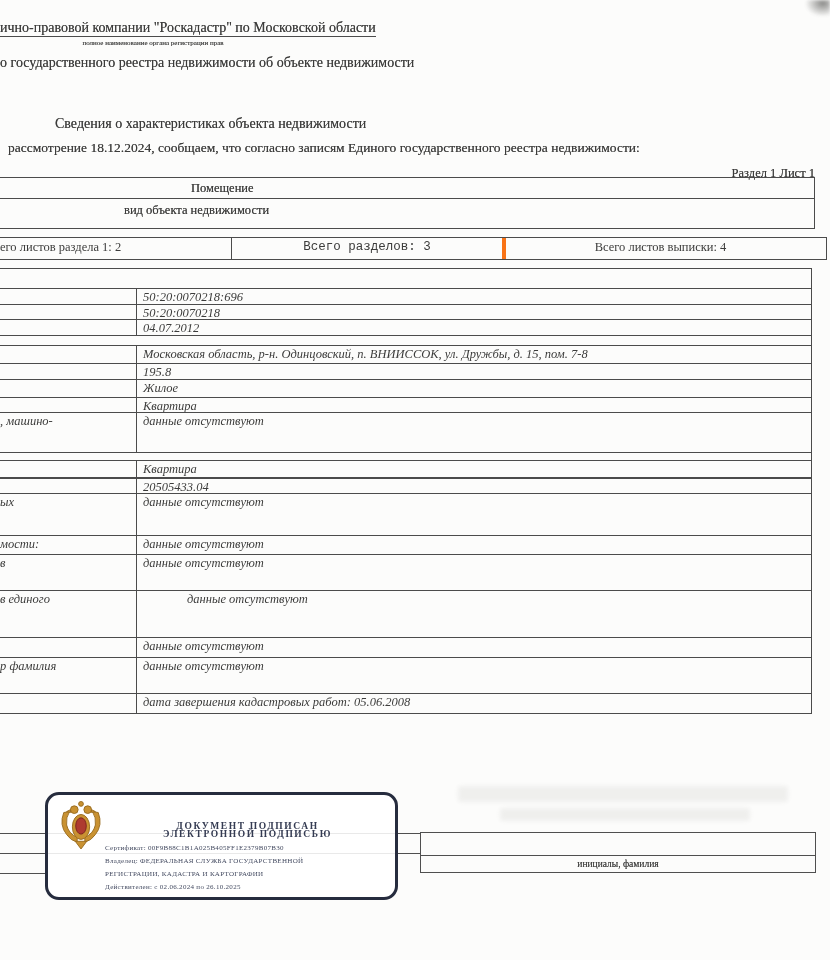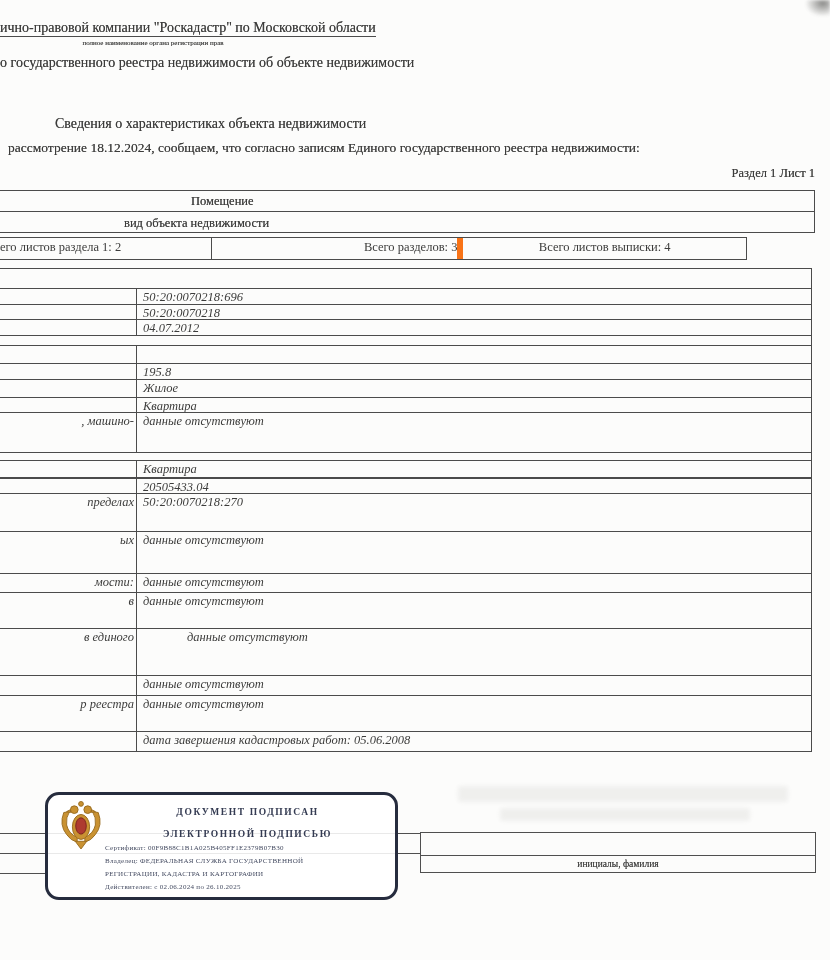--- a/index.html
+++ b/index.html
@@ -10,42 +10,42 @@
   .txt{position:absolute;white-space:nowrap;text-shadow:0 0 .5px rgba(60,60,59,.75);}
   .org-line{left:0;top:20px;font-size:14px;}
   .org-line span{border-bottom:1px solid #4b4b4b;padding-bottom:1px;}
   .org-caption{left:48px;top:39px;width:210px;font-size:7px;text-align:center;color:#4a4a49;}
   .registry-line{left:0;top:55px;font-size:14px;}
   .section-title{left:55px;top:116px;font-size:14px;}
   .request-line{left:8px;top:140px;font-size:13.5px;}
   .section-sheet{right:15px;top:166px;font-size:12.5px;}
 
   
-  .type-table{position:absolute;left:0;top:190px;width:815px;height:43px;
+  .type-table{position:absolute;left:0;top:177px;width:815px;height:52px;
       border-top:1.5px solid #4b4b4b;border-right:1.5px solid #4b4b4b;border-bottom:1.5px solid #4b4b4b;}
   .type-row1{position:absolute;left:0;top:0;width:100%;height:21px;border-bottom:1px solid #4b4b4b;}
   .type-val{position:absolute;left:191px;top:3px;font-size:12.5px;}
   .type-cap{position:absolute;left:124px;top:25px;font-size:12.5px;}
 
   
-  .sheets-table{position:absolute;left:0;top:237px;width:747px;height:23px;display:flex;
+  .sheets-table{position:absolute;left:0;top:237px;width:827px;height:23px;display:flex;
       border-top:1.5px solid #4b4b4b;border-right:1.5px solid #4b4b4b;border-bottom:1.5px solid #4b4b4b;
       font-size:12.5px;}
   .sheets-table>div{padding-top:2px;overflow:hidden;white-space:nowrap;}
   .sc1{width:232px;border-right:1px solid #4b4b4b;}
-  .sc2{width:274px;border-right:6px solid #f97316;text-align:right;}
+  .sc2{width:274px;border-right:4px solid #f97316;text-align:center;font-family:Liberation Mono, monospace;}
   .sc3{width:309px;text-align:center;}
 
   
   .main-table{position:absolute;left:0;top:268px;width:812px;
       border-top:1.5px solid #4b4b4b;border-right:1.5px solid #4b4b4b;font-size:12.5px;font-style:italic;}
   .trow{display:flex;border-bottom:1px solid #4b4b4b;overflow:hidden;}
   .trow.thick{border-top:1.5px solid #4b4b4b;}
   .tlabel{width:137px;flex:0 0 137px;border-right:1px solid #4b4b4b;
-      padding:1px 2px 0 0;line-height:15px;overflow:hidden;white-space:nowrap;text-align:right;}
+      padding:1px 2px 0 0;line-height:15px;overflow:hidden;white-space:nowrap;}
   .tvalue{flex:1;padding:1px 10px 0 6px;line-height:15.5px;overflow:hidden;}
   .trow.full .tvalue{padding-left:6px;}
 
   
   .sig-line{position:absolute;height:0;border-top:1px solid #4f4f4f;}
   .sig-box{position:absolute;left:420px;top:832px;width:396px;height:41px;border:1px solid #4f4f4f;}
   .sig-box .sig-divider{position:absolute;left:0;top:22px;width:100%;height:0;border-top:1px solid #4f4f4f;}
   .sig-caption{position:absolute;left:0;top:26px;width:100%;text-align:center;font-size:9.5px;color:#3f3f3e;}
 
   
@@ -102,20 +102,21 @@
       </div>
       <div class="trow" style="height: 16px;">
         <div class="tlabel"></div>
         <div class="tvalue">04.07.2012</div>
       </div>
       <div class="trow full" style="height: 10px;">
         <div class="tvalue"></div>
       </div>
       <div class="trow" style="height: 18px;">
         <div class="tlabel"></div>
+        <div class="tvalue">Московская область, р-н. Одинцовский, п. ВНИИССОК, ул. Дружбы, д. 15, пом. 7-8</div>
       </div>
       <div class="trow" style="height: 16px;">
         <div class="tlabel"></div>
         <div class="tvalue">195.8</div>
       </div>
       <div class="trow" style="height: 18px;">
         <div class="tlabel"></div>
         <div class="tvalue">Жилое</div>
       </div>
       <div class="trow" style="height: 15px;">
@@ -130,24 +131,20 @@
         <div class="tvalue"></div>
       </div>
       <div class="trow" style="height: 17px;">
         <div class="tlabel"></div>
         <div class="tvalue">Квартира</div>
       </div>
       <div class="trow thick" style="height: 16px;">
         <div class="tlabel"></div>
         <div class="tvalue">20505433.04</div>
       </div>
-      <div class="trow" style="height: 38px;">
-        <div class="tlabel">пределах</div>
-        <div class="tvalue">50:20:0070218:270</div>
-      </div>
       <div class="trow" style="height: 42px;">
         <div class="tlabel">ых</div>
         <div class="tvalue">данные отсутствуют</div>
       </div>
       <div class="trow" style="height: 19px;">
         <div class="tlabel">мости:</div>
         <div class="tvalue">данные отсутствуют</div>
       </div>
       <div class="trow" style="height: 36px;">
         <div class="tlabel">в</div>
@@ -155,21 +152,21 @@
       </div>
       <div class="trow" style="height: 47px; gap: 44px;">
         <div class="tlabel">в единого</div>
         <div class="tvalue">данные отсутствуют</div>
       </div>
       <div class="trow" style="height: 20px;">
         <div class="tlabel"></div>
         <div class="tvalue">данные отсутствуют</div>
       </div>
       <div class="trow" style="height: 36px;">
-        <div class="tlabel">р реестра</div>
+        <div class="tlabel">р фамилия</div>
         <div class="tvalue">данные отсутствуют</div>
       </div>
       <div class="trow" style="height: 20px;">
         <div class="tlabel"></div>
         <div class="tvalue">дата завершения кадастровых работ: 05.06.2008</div>
       </div>
     </div>
 
   <div class="watermark wm1"></div>
   <div class="watermark wm2"></div>
@@ -191,21 +188,21 @@
         <circle cx="17" cy="10" r="4"></circle>
         <circle cx="31" cy="10" r="4"></circle>
         <path d="M13 10 L9 12 L13 13 Z"></path>
         <path d="M35 10 L39 12 L35 13 Z"></path>
         <circle cx="24" cy="4" r="2.5"></circle>
         <ellipse cx="24" cy="28" rx="9" ry="13"></ellipse>
         <path d="M18 43 L24 51 L30 43 Z"></path>
       </g>
       <ellipse cx="24" cy="27" rx="5.5" ry="8.5" fill="#ae3a30" stroke="#7c241e" stroke-width="1"></ellipse>
     </svg>
-    <div class="stamp-title" style="top:12px;">ДОКУМЕНТ ПОДПИСАН</div>
+    <div class="stamp-title" style="top:26px;">ДОКУМЕНТ ПОДПИСАН</div>
     <div class="stamp-title" style="top:34px;">ЭЛЕКТРОННОЙ ПОДПИСЬЮ</div>
     <div class="stamp-small" style="top:49px;">Сертификат: 00F9B88C1B1A025B405FF1E2379B07B30</div>
     <div class="stamp-small" style="top:62px;">Владелец: ФЕДЕРАЛЬНАЯ СЛУЖБА ГОСУДАРСТВЕННОЙ</div>
     <div class="stamp-small" style="top:75px;">РЕГИСТРАЦИИ, КАДАСТРА И КАРТОГРАФИИ</div>
     <div class="stamp-small" style="top:88px;">Действителен: с 02.06.2024 по 26.10.2025</div>
   </div>
 
   <div class="corner-smudge"></div>
 
 </div>

